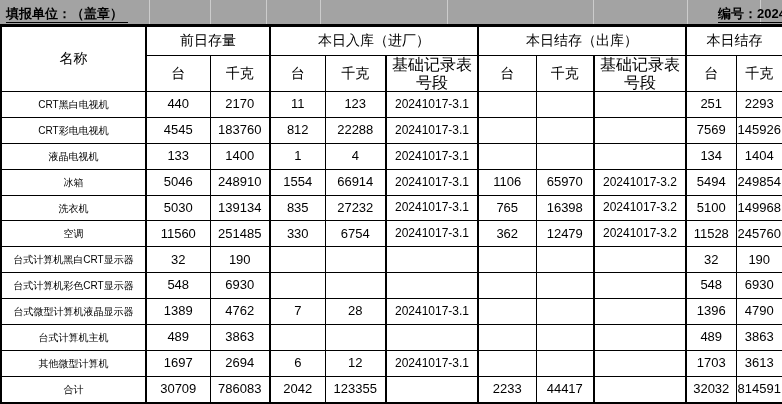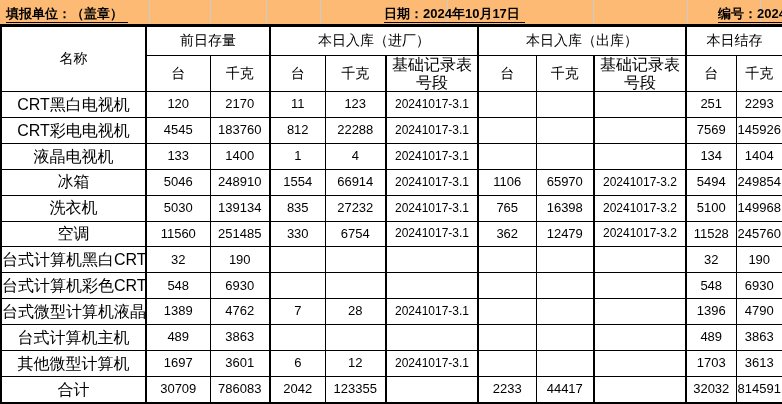--- a/index.html
+++ b/index.html
@@ -2,21 +2,21 @@
 <html><head>
 <meta charset="utf-8">
 <style>
   html,body { margin:0; padding:0; background:#fff; }
   .page {
     position:relative; width:782px; height:404px; background:#ffffff;
     overflow:hidden; color:#000;
     font-family:"Liberation Sans","DejaVu Sans",sans-serif;
   }
   
-  .topbar { position:relative; height:24px; background:#fdba74; }
+  .topbar { position:relative; height:24px; background:#a3a3a3; }
   .gridline { position:absolute; top:0; bottom:0; width:1px; background:#cccccc; }
   .toplabel {
     position:absolute; bottom:1px; font-weight:bold; font-size:13px;
     line-height:16px; white-space:nowrap; border-bottom:1px solid #000; padding-right:5px;
   }
   .toplabel.unit  { left:6px; }
   .toplabel.date  { left:384px; }
   .toplabel.num   { left:718px; }
   
   table.report {
@@ -24,21 +24,21 @@
     border:2px solid #000; border-top:3px solid #000;
   }
   th, td {
     border:1px solid #000; padding:0; margin:0;
     text-align:center; vertical-align:middle;
     font-weight:normal; font-size:13px; line-height:1.1;
     white-space:nowrap; overflow:hidden;
   }
   thead th { height:28px; font-size:14px; }
   th.record-h { font-size:16px; white-space:pre-line; }
-  td.name   { font-size:16px; }
+  td.name   { font-size:10px; }
   td.record { font-size:12px; }
   
   tr.group-row th:nth-child(n+2) { border-left:2px solid #000; }
   tr.sub-row  th:nth-child(1),
   tr.sub-row  th:nth-child(3),
   tr.sub-row  th:nth-child(5),
   tr.sub-row  th:nth-child(6),
   tr.sub-row  th:nth-child(8),
   tr.sub-row  th:nth-child(9) { border-left:2px solid #000; }
   tbody td:nth-child(2),
@@ -56,21 +56,20 @@
   <div class="topbar">
     <div class="gridline" style="left:149px"></div>
     <div class="gridline" style="left:210px"></div>
     <div class="gridline" style="left:266px"></div>
     <div class="gridline" style="left:320px"></div>
     <div class="gridline" style="left:447px"></div>
     <div class="gridline" style="left:593px"></div>
     <div class="gridline" style="left:687px"></div>
     <div class="gridline" style="left:760px"></div>
     <span class="toplabel unit">填报单位：（盖章）</span>
-    <span class="toplabel date">日期：2024年10月17日</span>
     <span class="toplabel num">编号：2024</span>
   </div>
 
   <table class="report">
     <colgroup>
       <col style="width:145px">
         <col style="width:64px">
         <col style="width:60px">
       <col style="width:55px">
         <col style="width:61px">
@@ -79,42 +78,42 @@
         <col style="width:58px">
         <col style="width:92px">
       <col style="width:50px">
         <col style="width:47px">
     </colgroup>
     <thead>
       <tr class="group-row">
         <th rowspan="2">名称</th>
         <th colspan="2">前日存量</th>
         <th colspan="3">本日入库（进厂）</th>
-        <th colspan="3">本日入库（出库）</th>
+        <th colspan="3">本日结存（出库）</th>
         <th colspan="2">本日结存</th>
       </tr>
       <tr class="sub-row">
         <th>台</th>
         <th>千克</th>
         <th>台</th>
         <th>千克</th>
         <th class="record-h">基础记录表
 号段</th>
         <th>台</th>
         <th>千克</th>
         <th class="record-h">基础记录表
 号段</th>
         <th>台</th>
         <th>千克</th>
       </tr>
     </thead>
     <tbody>
         <tr>
           <td class="name">CRT黑白电视机</td>
-          <td>120</td>
+          <td>440</td>
           <td>2170</td>
           <td>11</td>
           <td>123</td>
           <td class="record">20241017-3.1</td>
           <td></td>
           <td></td>
           <td class="record"></td>
           <td>251</td>
           <td>2293</td>
         </tr>
@@ -231,21 +230,21 @@
           <td class="record"></td>
           <td></td>
           <td></td>
           <td class="record"></td>
           <td>489</td>
           <td>3863</td>
         </tr>
         <tr>
           <td class="name">其他微型计算机</td>
           <td>1697</td>
-          <td>3601</td>
+          <td>2694</td>
           <td>6</td>
           <td>12</td>
           <td class="record">20241017-3.1</td>
           <td></td>
           <td></td>
           <td class="record"></td>
           <td>1703</td>
           <td>3613</td>
         </tr>
         <tr>

